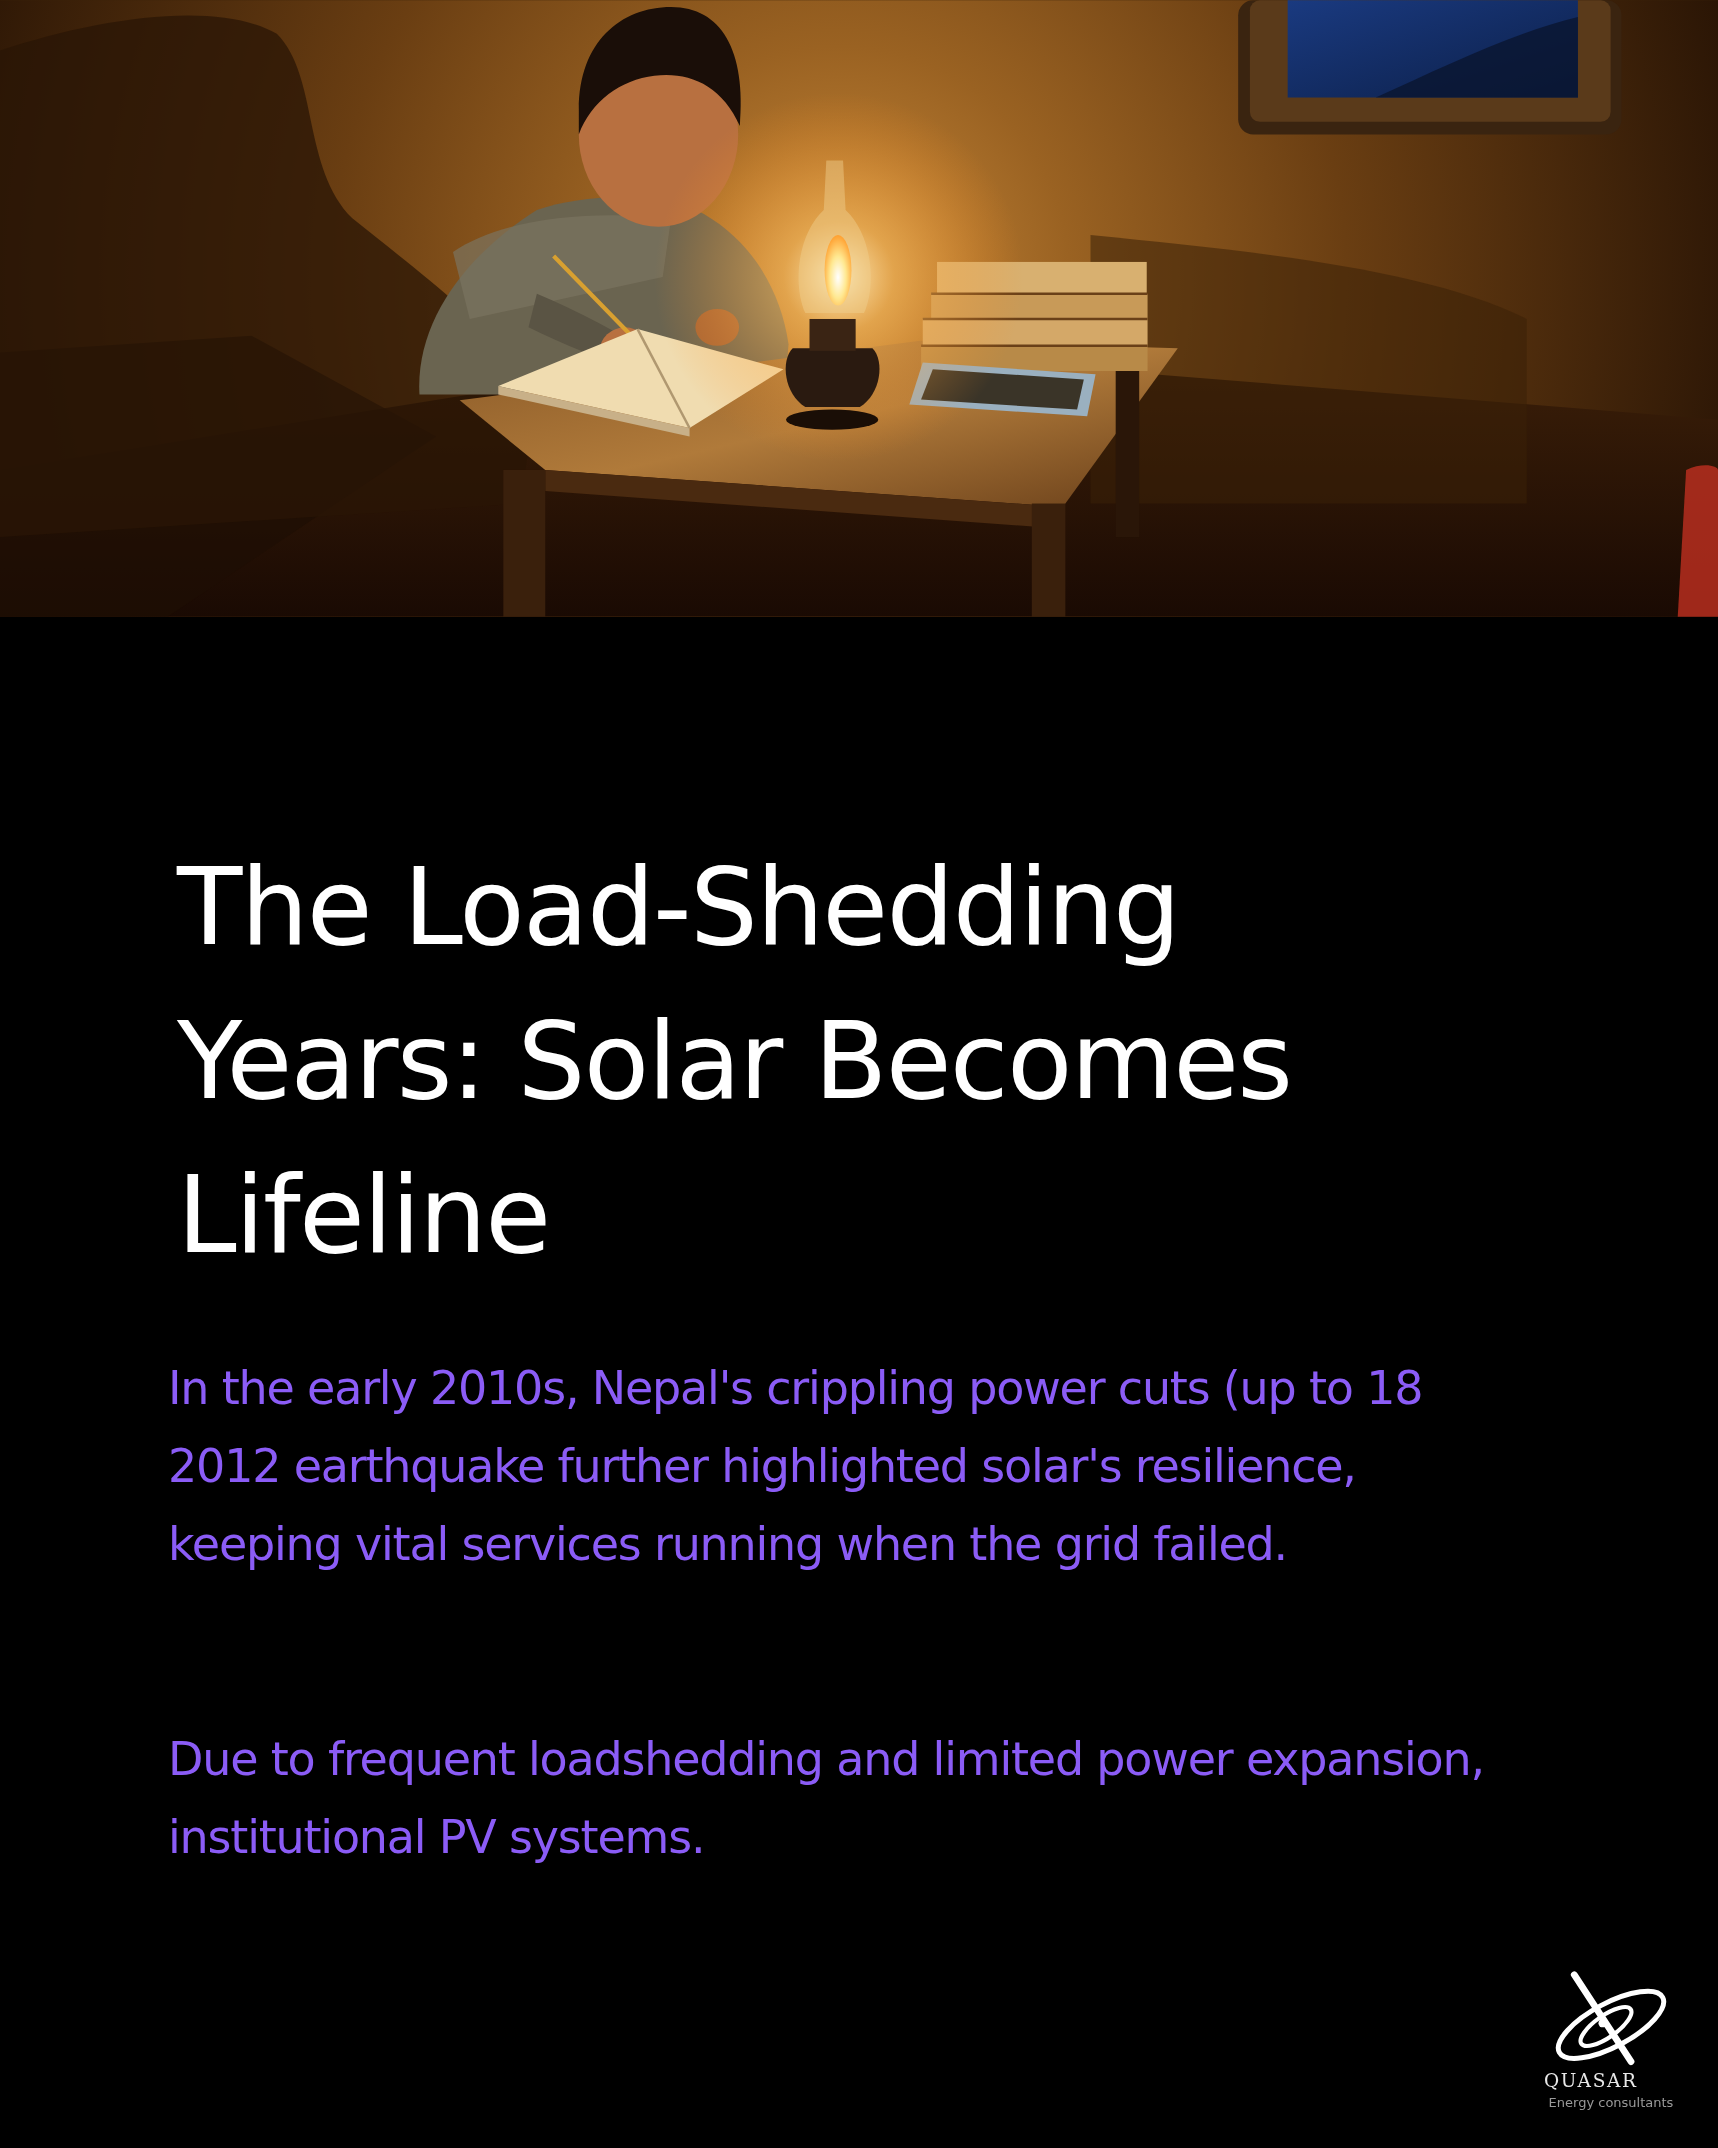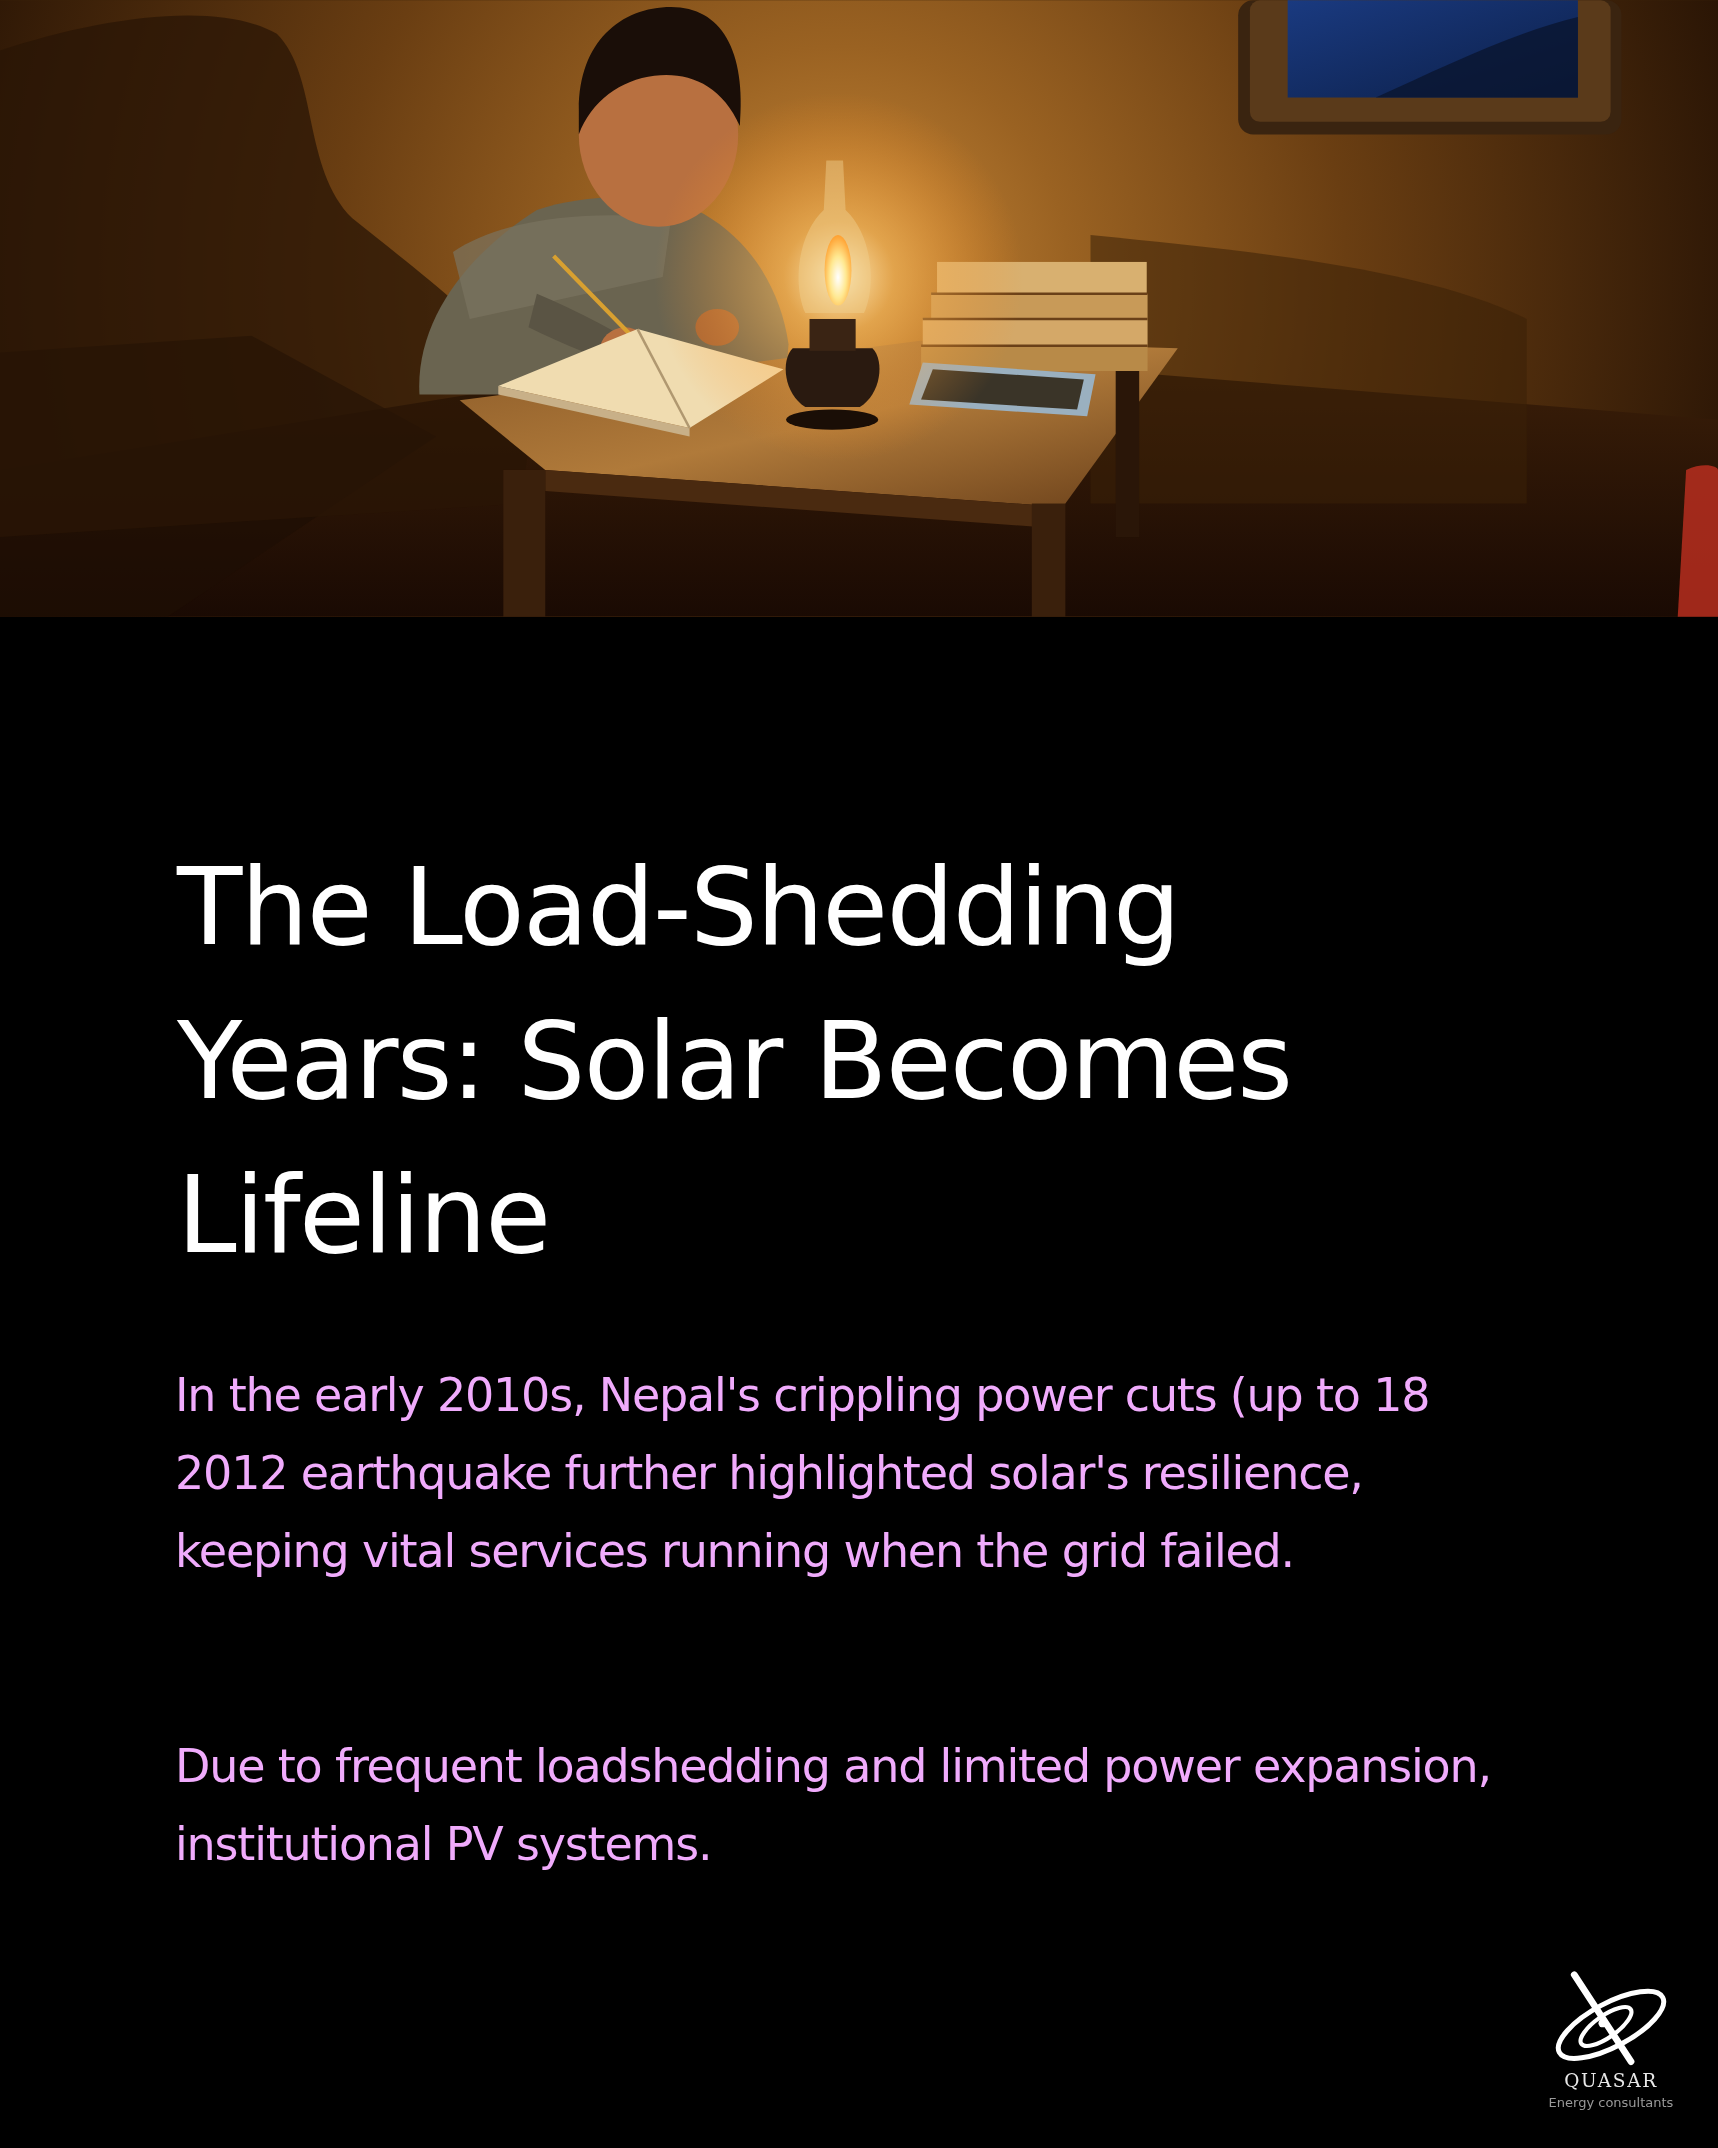--- a/index.html
+++ b/index.html
@@ -4,28 +4,28 @@
 <style>
   html, body { margin: 0; padding: 0; background: #000; }
   body { width: 1718px; height: 2148px; position: relative; overflow: hidden; font-family: "DejaVu Sans", sans-serif; }
   .hero { position: absolute; left: 0; top: 0; width: 1718px; height: 617px; overflow: hidden; background: #3a2208; }
   .hero svg { position: absolute; left: 0; top: 0; }
   .content { position: absolute; left: 0; top: 617px; width: 1718px; height: 1531px; background: #000; }
   .title { position: absolute; left: 163px; top: 816px; width: 1426px; margin: 14px; color: #fff;
            font-family: "DejaVu Sans", sans-serif; font-weight: 400; font-size: 107px; line-height: 154px;
            letter-spacing: -1.7px; }
   .title span { display: block; white-space: nowrap; }
-  .para { position: absolute; left: 164px; width: 1426px; margin: 11px; color: #f0abfc;
+  .para { position: absolute; left: 164px; width: 1426px; margin: 4px; color: #8b5cf6;
           font-family: "DejaVu Sans", sans-serif; font-size: 46px; line-height: 78px; letter-spacing: -1.2px; }
   .para span { display: block; white-space: nowrap; }
   .p1 { top: 1345px; }
   .p2 { top: 1716px; }
   .logo { position: absolute; left: 1544px; top: 1968px; width: 134px; height: 151px; }
   .logo svg { position: absolute; left: 0; top: 0; }
-  .logo-name { position: absolute; left: 0; top: 102px; width: 134px; text-align: center; color: #e8e8e8;
+  .logo-name { position: absolute; left: 0; top: 102px; width: 134px; color: #e8e8e8;
                font-family: "DejaVu Serif", serif; font-size: 18.5px; letter-spacing: 1.7px; line-height: 22px; }
   .logo-tag { position: absolute; left: 0; top: 130px; width: 134px; text-align: center; color: #9a9a9a;
               font-family: "DejaVu Sans", sans-serif; font-size: 13px; line-height: 10px; }
 </style>
 </head>
 <body>
 
 <div class="hero">
   <svg width="1718" height="617" viewBox="0 0 2048 735">
     <defs>

